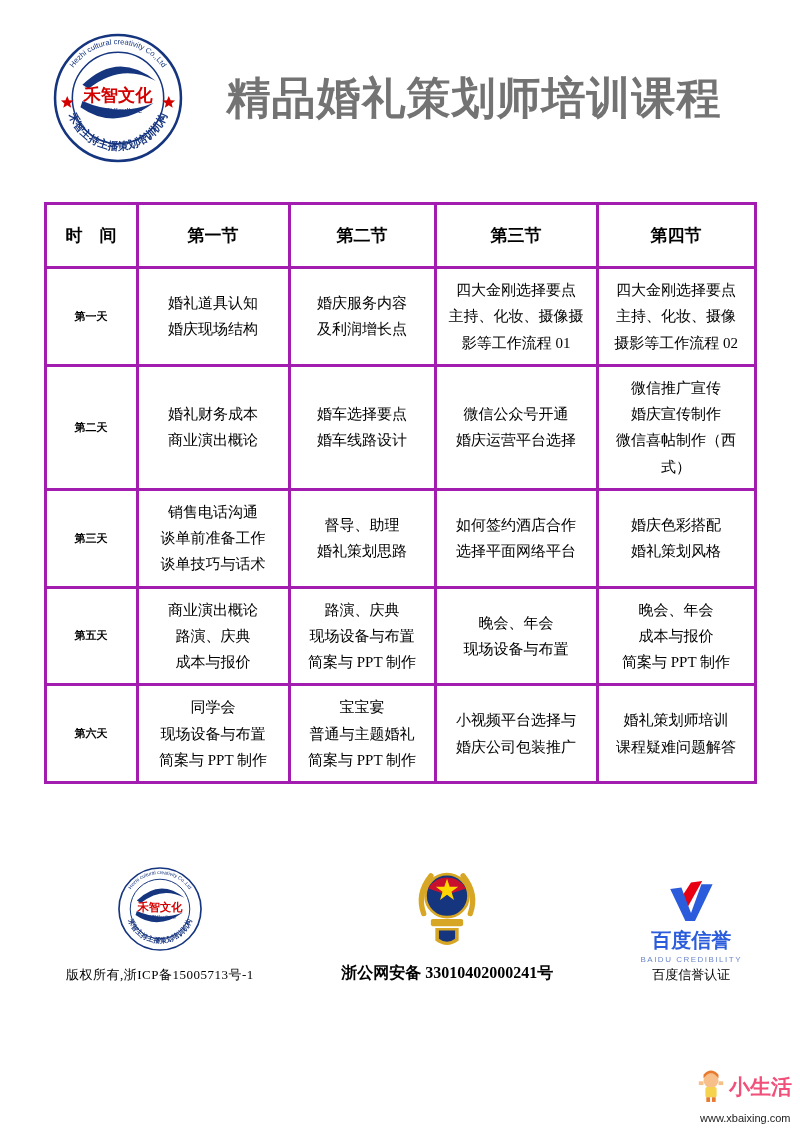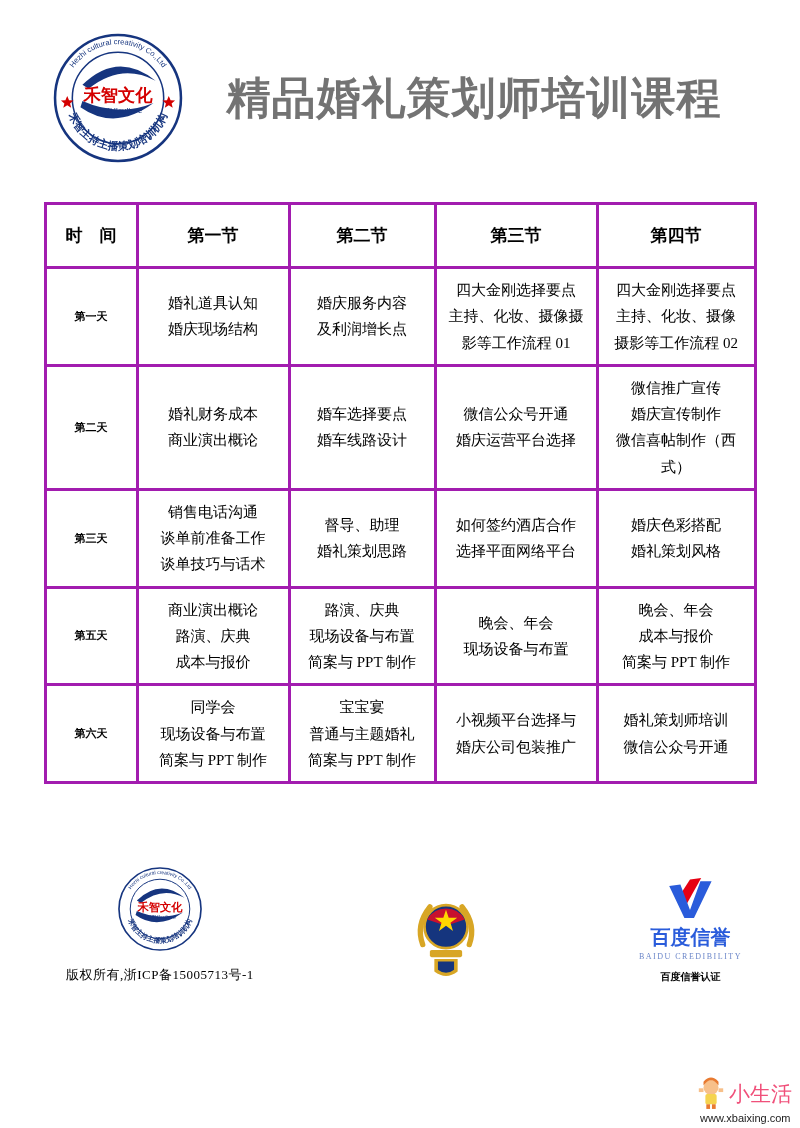--- a/index.html
+++ b/index.html
@@ -51,36 +51,36 @@
   .copyright-text { font-size:13px; margin-top:14px; letter-spacing:0.5px; }
   .police-badge { width:74px; height:86px; }
   .police-text { font-size:16px; font-weight:bold; margin-top:10px; }
   .baidu-logo { width:48px; height:44px; }
   .baidu-name {
     color:#2a5cdb; font-weight:bold; font-size:20px; margin-top:4px;
     font-family:"Liberation Sans","DejaVu Sans",sans-serif;
   }
   .baidu-en {
     color:#6b86c9; font-size:8px; letter-spacing:1.5px; margin-top:1px;
-    font-family:Liberation Serif, serif;
-  }
-  .baidu-cert { font-size:10px; font-weight:bold; margin-top:9px; }
+    font-family:Liberation Sans, sans-serif;
+  }
+  .baidu-cert { font-size:13px; font-weight:normal; margin-top:2px; }
 
   
   .watermark {
     position:absolute; right:8px; bottom:4px;
     display:flex; flex-direction:column; align-items:flex-start;
   }
   .wm-top { display:flex; align-items:center; gap:3px; }
   .wm-char { width:30px; height:34px; }
   .wm-name {
-    color:#f0507a; font-weight:normal; font-size:21px; line-height:1;
+    color:#f0507a; font-weight:bold; font-size:21px; line-height:1;
     font-family:"Liberation Sans","DejaVu Sans",sans-serif;
   }
-  .wm-url { font-size:11px; color:#1a1a1a; margin-top:2px; padding-left:4px;
+  .wm-url { font-size:11px; color:#1a1a1a; margin-top:9px; padding-left:4px;
     font-family:"Liberation Sans","DejaVu Sans",sans-serif; }
 </style>
 </head>
 <body>
 
 <div class="page">
 
   <div class="header">
     <svg class="logo-main" viewBox="0 0 130 130">
       <circle cx="65" cy="65" r="62" fill="#ffffff" stroke="#16357f" stroke-width="2.5"></circle>
@@ -176,21 +176,21 @@
         <td class="day">第六天</td>
         <td>同学会
 现场设备与布置
 简案与 PPT 制作</td>
         <td>宝宝宴
 普通与主题婚礼
 简案与 PPT 制作</td>
         <td>小视频平台选择与
 婚庆公司包装推广</td>
         <td>婚礼策划师培训
-微信公众号开通</td>
+课程疑难问题解答</td>
       </tr>
     </tbody>
   </table>
 
   <div class="footer-logos">
 
     <div class="f-col">
       <svg class="logo-small" viewBox="0 0 130 130">
         <circle cx="65" cy="65" r="62" fill="#ffffff" stroke="#16357f" stroke-width="2.5"></circle>
         <circle cx="65" cy="65" r="45" fill="#ffffff" stroke="#16357f" stroke-width="1.5"></circle>
@@ -214,20 +214,21 @@
       <svg class="police-badge" viewBox="0 0 80 96">
         <path d="M14,52 Q6,30 22,10" stroke="#d8a625" stroke-width="6" fill="none" stroke-linecap="round"></path>
         <path d="M66,52 Q74,30 58,10" stroke="#d8a625" stroke-width="6" fill="none" stroke-linecap="round"></path>
         <circle cx="40" cy="32" r="24" fill="#15357e" stroke="#d8a625" stroke-width="3"></circle>
         <path d="M19,24 A24,24 0 0 1 61,24 L40,31 Z" fill="#c8102e"></path>
         <polygon points="40,13 43,22 52.5,22 45,27.5 47.8,36.8 40,31 32.2,36.8 35,27.5 27.5,22 37,22" fill="#ffd700"></polygon>
         <rect x="22" y="58" width="36" height="8" rx="2" fill="#d8a625"></rect>
         <path d="M27,68 L53,68 L53,82 Q40,92 27,82 Z" fill="#d8a625"></path>
         <path d="M31,71 L49,71 L49,80 Q40,87 31,80 Z" fill="#15357e"></path>
       </svg>
+      <div class="police-text">浙公网安备 33010402000241号</div>
     </div>
 
     <div class="f-col">
       <svg class="baidu-logo" viewBox="0 0 60 54">
         <polygon points="30,4 44,2 25,36 15,27" fill="#e60012"></polygon>
         <polygon points="4,12 18,10 30,42 43,6 57,6 35,52 23,52" fill="#2a5cdb"></polygon>
       </svg>
       <div class="baidu-name">百度信誉</div>
       <div class="baidu-en">BAIDU CREDIBILITY</div>
       <div class="baidu-cert">百度信誉认证</div>

